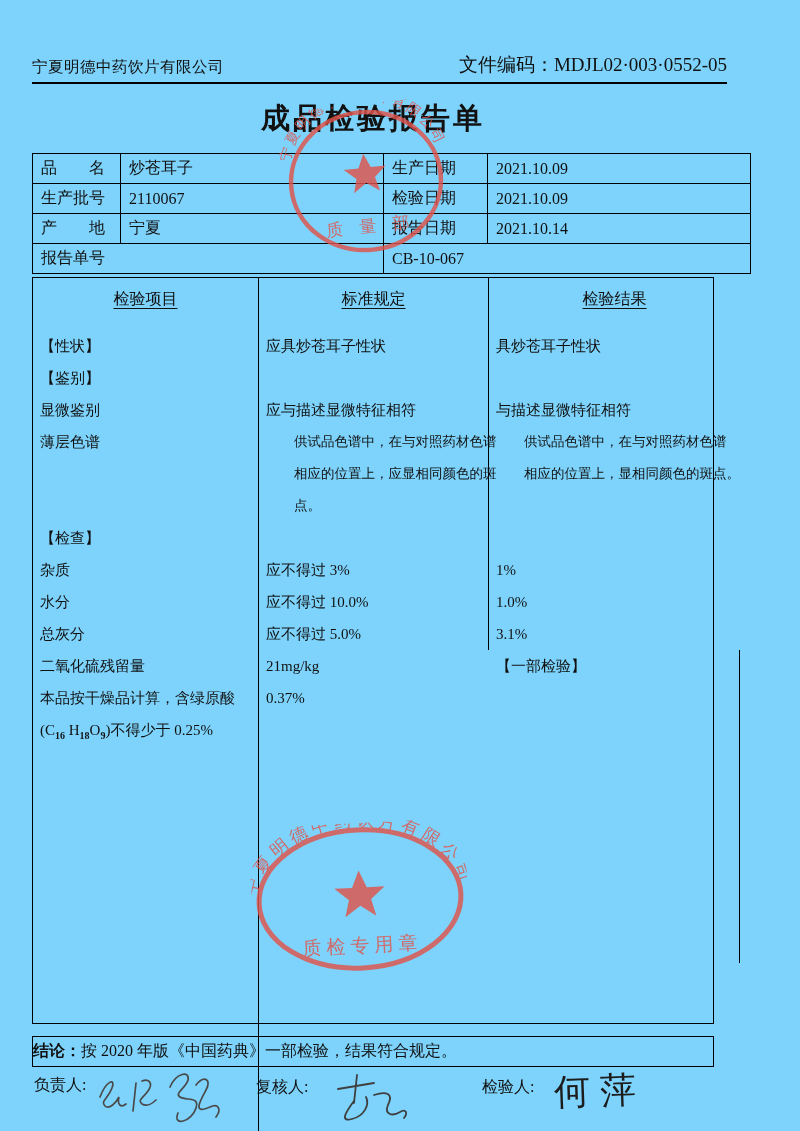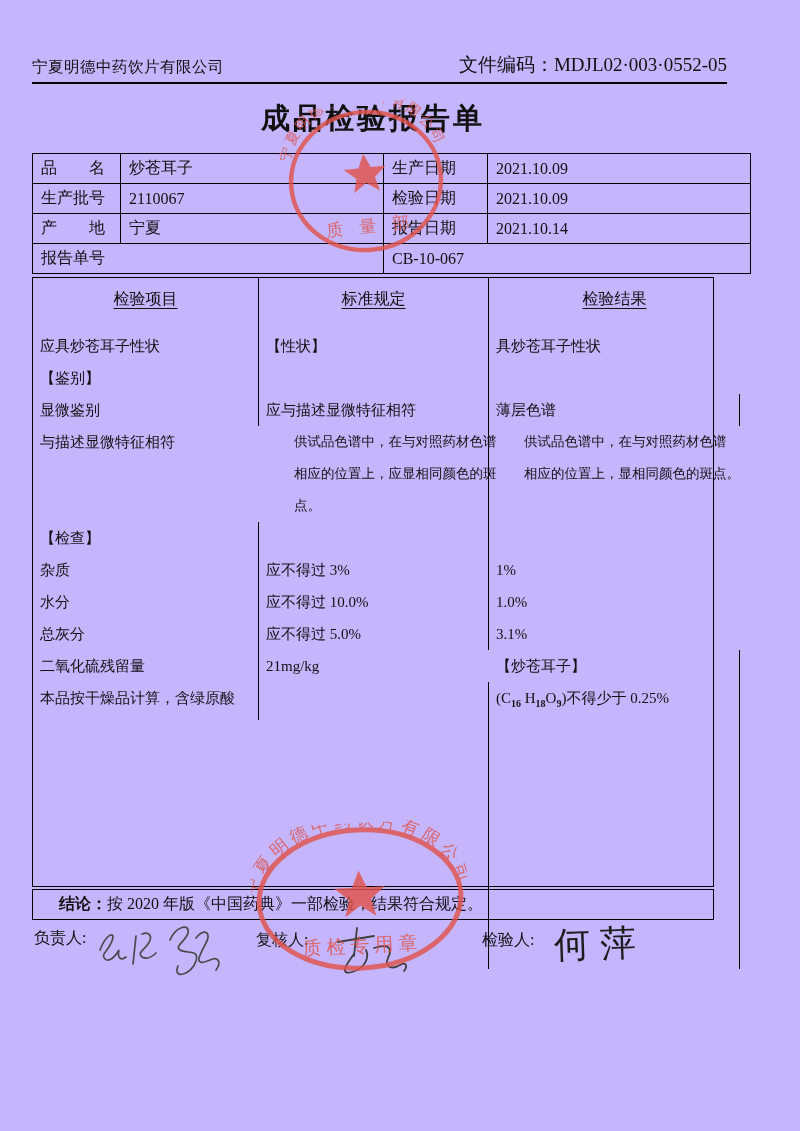--- a/index.html
+++ b/index.html
@@ -1,17 +1,17 @@
 <!DOCTYPE html>
 <html lang="zh"><head>
 <meta charset="utf-8">
 <style>
   html,body{margin:0;padding:0;background:#ffffff;}
   .page{
-    position:relative;width:800px;height:1131px;background:#c4b5fd;overflow:hidden;
+    position:relative;width:800px;height:1131px;background:#7dd3fc;overflow:hidden;
     font-family:"Liberation Serif","DejaVu Serif",serif;color:#111;
   }
   
   .hdr{
     margin-left:32px;width:695px;padding-top:52px;padding-bottom:4px;
     display:flex;justify-content:space-between;align-items:flex-end;
     border-bottom:2px solid #000;
   }
   .hdr .company{font-size:15.5px;letter-spacing:.5px;}
   .hdr .doccode{font-size:19px;text-align:center;}
@@ -24,36 +24,36 @@
     margin:14px 0 0 32px;width:682px;border-collapse:collapse;table-layout:fixed;
   }
   table.info td{
     border:1.5px solid #000;height:29px;font-size:16px;padding:0 0 0 8px;
     vertical-align:middle;white-space:nowrap;
   }
   td.w1{width:79px;}td.w2{width:254px;margin-top:47px;}td.w3{width:95px;}td.w4{width:254px;}
   td.spread{letter-spacing:0;margin-top:12px;}
   
   .ttable{
-    position:relative;margin:3px 0 0 32px;width:682px;height:610px;
+    position:relative;margin:3px 0 0 32px;width:682px;height:747px;
     border:1.5px solid #000;box-sizing:border-box;
     display:grid;grid-template-columns:226px 230px 1fr;grid-auto-rows:auto;
   }
   .tc{padding-left:7px;font-size:15px;line-height:32px;white-space:pre;box-sizing:border-box;}
   .c1,.c2{border-right:1.5px solid #000;}
   .th{height:52px;padding:11px 0 0 0;text-align:center;font-size:16px;line-height:20px;}
   .th span{text-decoration:underline;text-underline-offset:4px;}
   .tc.blank{min-height:32px;}
   .tc.tight{font-size:13.5px;margin-left:28px;}
   .filler{height:249px;}
   .formula sub{font-size:10px;font-weight:bold;}
   
   .conclusion{
-    margin:2px 0 0 32px;width:682px;box-sizing:border-box;border:1.5px solid #000;
-    padding:3px 10px 4px 26px;font-size:16px;line-height:22px;
+    margin:12px 0 0 32px;width:682px;box-sizing:border-box;border:1.5px solid #000;
+    padding:3px 10px 4px 0;font-size:16px;line-height:22px;
   }
   .conclusion .clabel{font-weight:bold;}
   .sigrow{position:relative;margin-left:32px;width:740px;height:95px;text-align:center;}
   .siglabel{position:absolute;font-size:16px;}
   .sig-hand{position:absolute;font-size:36px;color:#1c1c1c;transform:rotate(-2deg);letter-spacing:10px;}
   .scribble{position:absolute;}
   
   .stamp{position:absolute;pointer-events:none;z-index:6;opacity:.82;}
   .stamp-top{left:282px;top:104px;transform:rotate(-6deg);}
   .stamp-bottom{left:252px;top:823px;transform:rotate(-3deg);}
@@ -95,33 +95,33 @@
       <td colspan="2">CB-10-067</td>
     </tr>
   </tbody>
     </table>
 
   <div class="ttable">
     <div class="tc c1 th"><span>检验项目</span></div>
     <div class="tc c2 th"><span>标准规定</span></div>
     <div class="tc th"><span>检验结果</span></div>
 
+    <div class="tc c1">【性状】</div>
     <div class="tc c2">应具炒苍耳子性状</div>
-    <div class="tc c1">【性状】</div>
     <div class="tc">具炒苍耳子性状</div>
 
     <div class="tc c1">【鉴别】</div>
     <div class="tc c2 blank"></div>
     <div class="tc blank"></div>
 
     <div class="tc c1">显微鉴别</div>
     <div class="tc c2">应与描述显微特征相符</div>
+    <div class="tc">与描述显微特征相符</div>
+
     <div class="tc c1">薄层色谱</div>
-
-    <div class="tc">与描述显微特征相符</div>
     <div class="tc c2 tight">供试品色谱中，在与对照药材色谱
 相应的位置上，应显相同颜色的斑
 点。</div>
     <div class="tc tight">供试品色谱中，在与对照药材色谱
 相应的位置上，显相同颜色的斑点。</div>
 
     <div class="tc c1">【检查】</div>
     <div class="tc c2 blank"></div>
     <div class="tc blank"></div>
 
@@ -133,22 +133,23 @@
     <div class="tc c2">应不得过 10.0%</div>
     <div class="tc">1.0%</div>
 
     <div class="tc c1">总灰分</div>
     <div class="tc c2">应不得过 5.0%</div>
     <div class="tc">3.1%</div>
 
     <div class="tc c1">二氧化硫残留量</div>
     <div class="tc">21mg/kg</div>
 
-    <div class="tc c1">【炒苍耳子】</div>
+    <div class="tc c1">【一部检验】</div>
     <div class="tc c2">本品按干燥品计算，含绿原酸</div>
+    <div class="tc">0.37%</div>
 
     <div class="tc c1 blank"></div>
     <div class="tc c2 formula"><span>(C</span><sub>16</sub><span> H</span><sub>18</sub><span>O</span><sub>9</sub><span>)不得少于 0.25%</span></div>
     <div class="tc blank"></div>
 
     <div class="tc c1 filler"></div>
     <div class="tc c2 filler"></div>
     <div class="tc filler"></div>
   </div>
 

